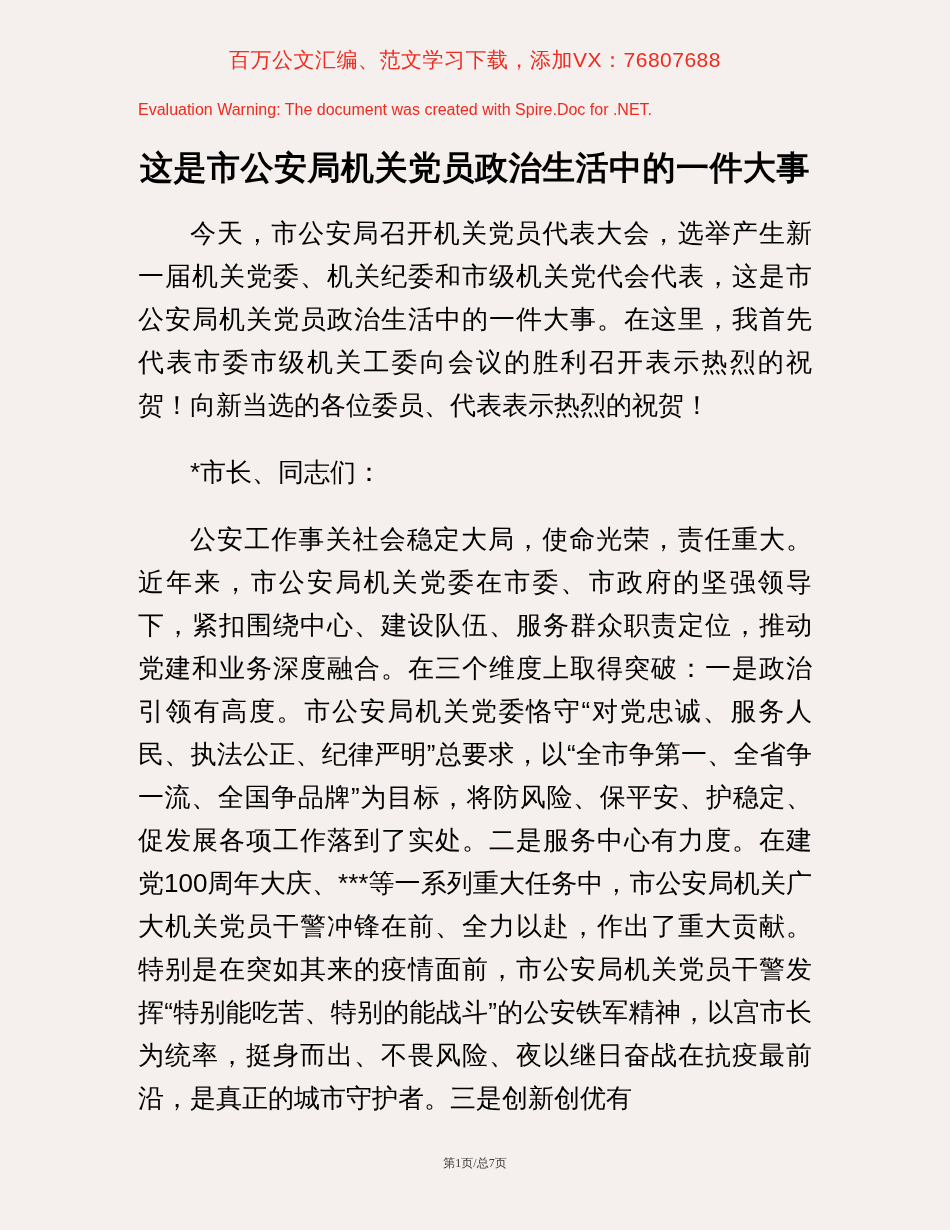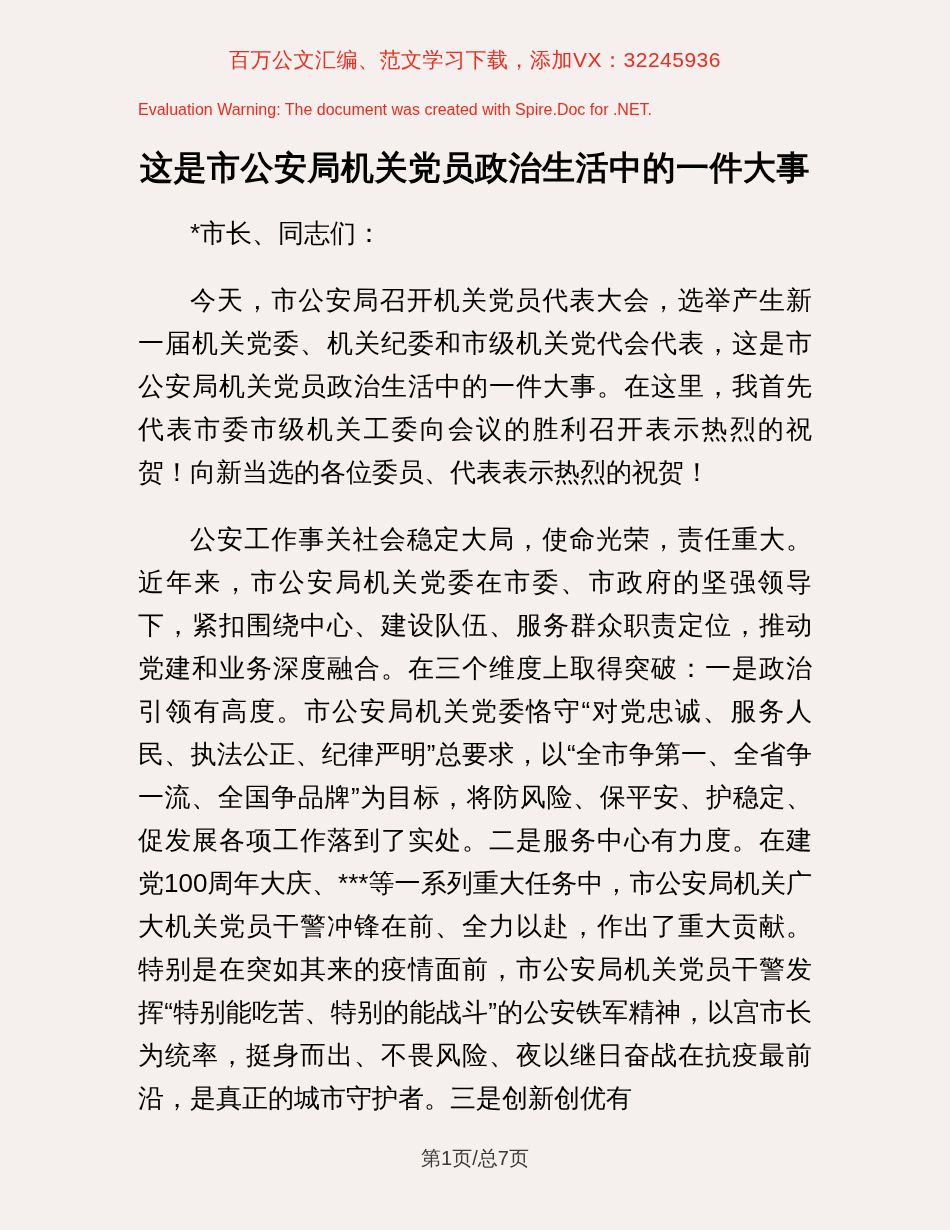--- a/index.html
+++ b/index.html
@@ -51,37 +51,37 @@
     text-indent: 2em;
     margin: 0 0 24px 0;
     word-break: break-all;
   }
   .footer {
     position: absolute;
     left: 0;
     bottom: 58px;
     width: 100%;
     text-align: center;
-    font-size: 20px;
+    font-size: 12px;
     color: var(--footer-text, #3a3a3a);
-    font-family: Liberation Sans, sans-serif;
+    font-family: Liberation Serif, serif;
   }
 </style>
 </head>
 <body>
 
 <div class="page">
 
-  <div class="notice">百万公文汇编、范文学习下载，添加VX：32245936</div>
+  <div class="notice">百万公文汇编、范文学习下载，添加VX：76807688</div>
 
   <div class="warning">Evaluation Warning: The document was created with Spire.Doc for .NET.</div>
 
   <h1 class="title">这是市公安局机关党员政治生活中的一件大事</h1>
 
   <div class="body-text">
+    <p>今天，市公安局召开机关党员代表大会，选举产生新一届机关党委、机关纪委和市级机关党代会代表，这是市公安局机关党员政治生活中的一件大事。在这里，我首先代表市委市级机关工委向会议的胜利召开表示热烈的祝贺！向新当选的各位委员、代表表示热烈的祝贺！</p>
     <p>*市长、同志们：</p>
-    <p>今天，市公安局召开机关党员代表大会，选举产生新一届机关党委、机关纪委和市级机关党代会代表，这是市公安局机关党员政治生活中的一件大事。在这里，我首先代表市委市级机关工委向会议的胜利召开表示热烈的祝贺！向新当选的各位委员、代表表示热烈的祝贺！</p>
     <p>公安工作事关社会稳定大局，使命光荣，责任重大。近年来，市公安局机关党委在市委、市政府的坚强领导下，紧扣围绕中心、建设队伍、服务群众职责定位，推动党建和业务深度融合。在三个维度上取得突破：一是政治引领有高度。市公安局机关党委恪守“对党忠诚、服务人民、执法公正、纪律严明”总要求，以“全市争第一、全省争一流、全国争品牌”为目标，将防风险、保平安、护稳定、促发展各项工作落到了实处。二是服务中心有力度。在建党100周年大庆、***等一系列重大任务中，市公安局机关广大机关党员干警冲锋在前、全力以赴，作出了重大贡献。特别是在突如其来的疫情面前，市公安局机关党员干警发挥“特别能吃苦、特别的能战斗”的公安铁军精神，以宫市长为统率，挺身而出、不畏风险、夜以继日奋战在抗疫最前沿，是真正的城市守护者。三是创新创优有</p>
   </div>
 
   <div class="footer">第1页/总7页</div>
 
 </div>
 
 </body></html>

